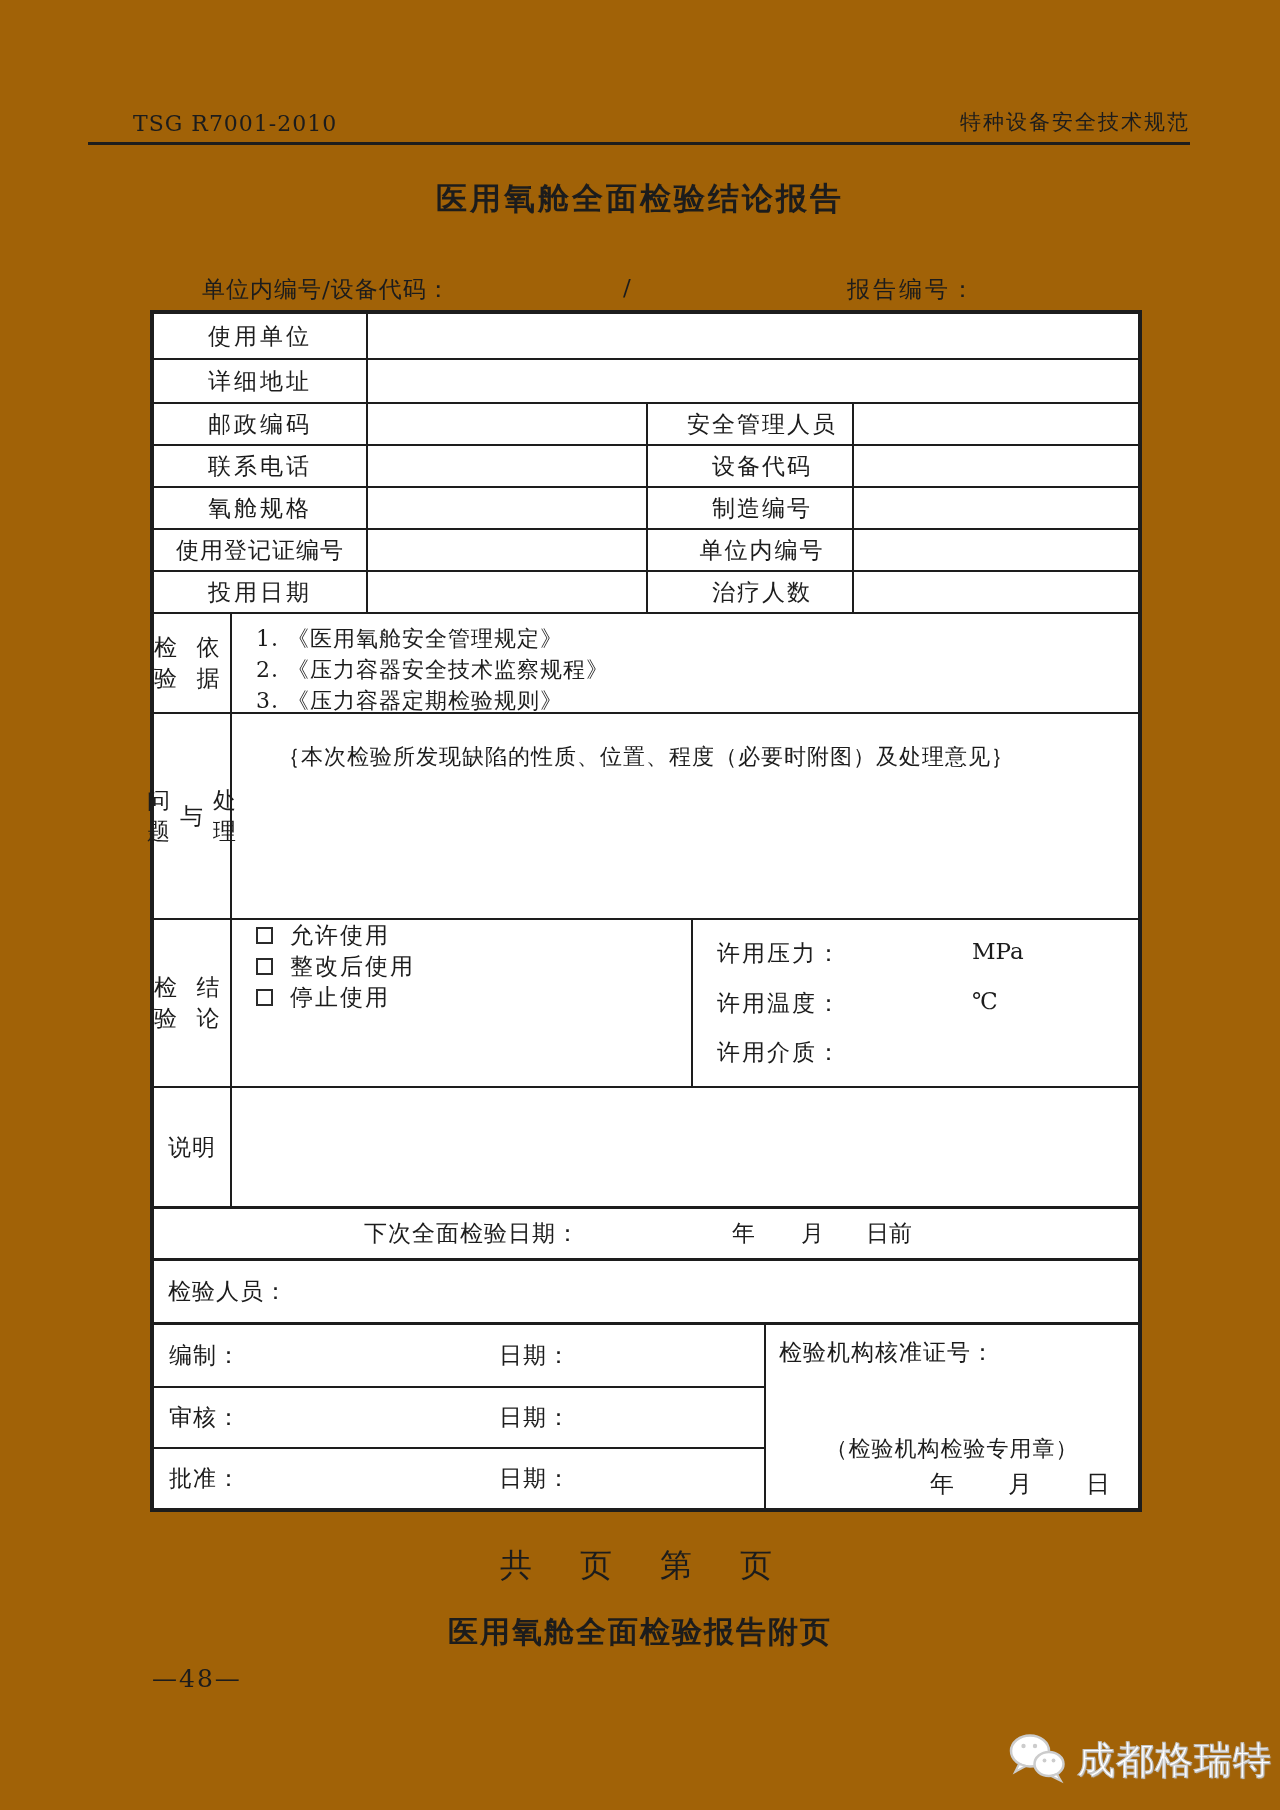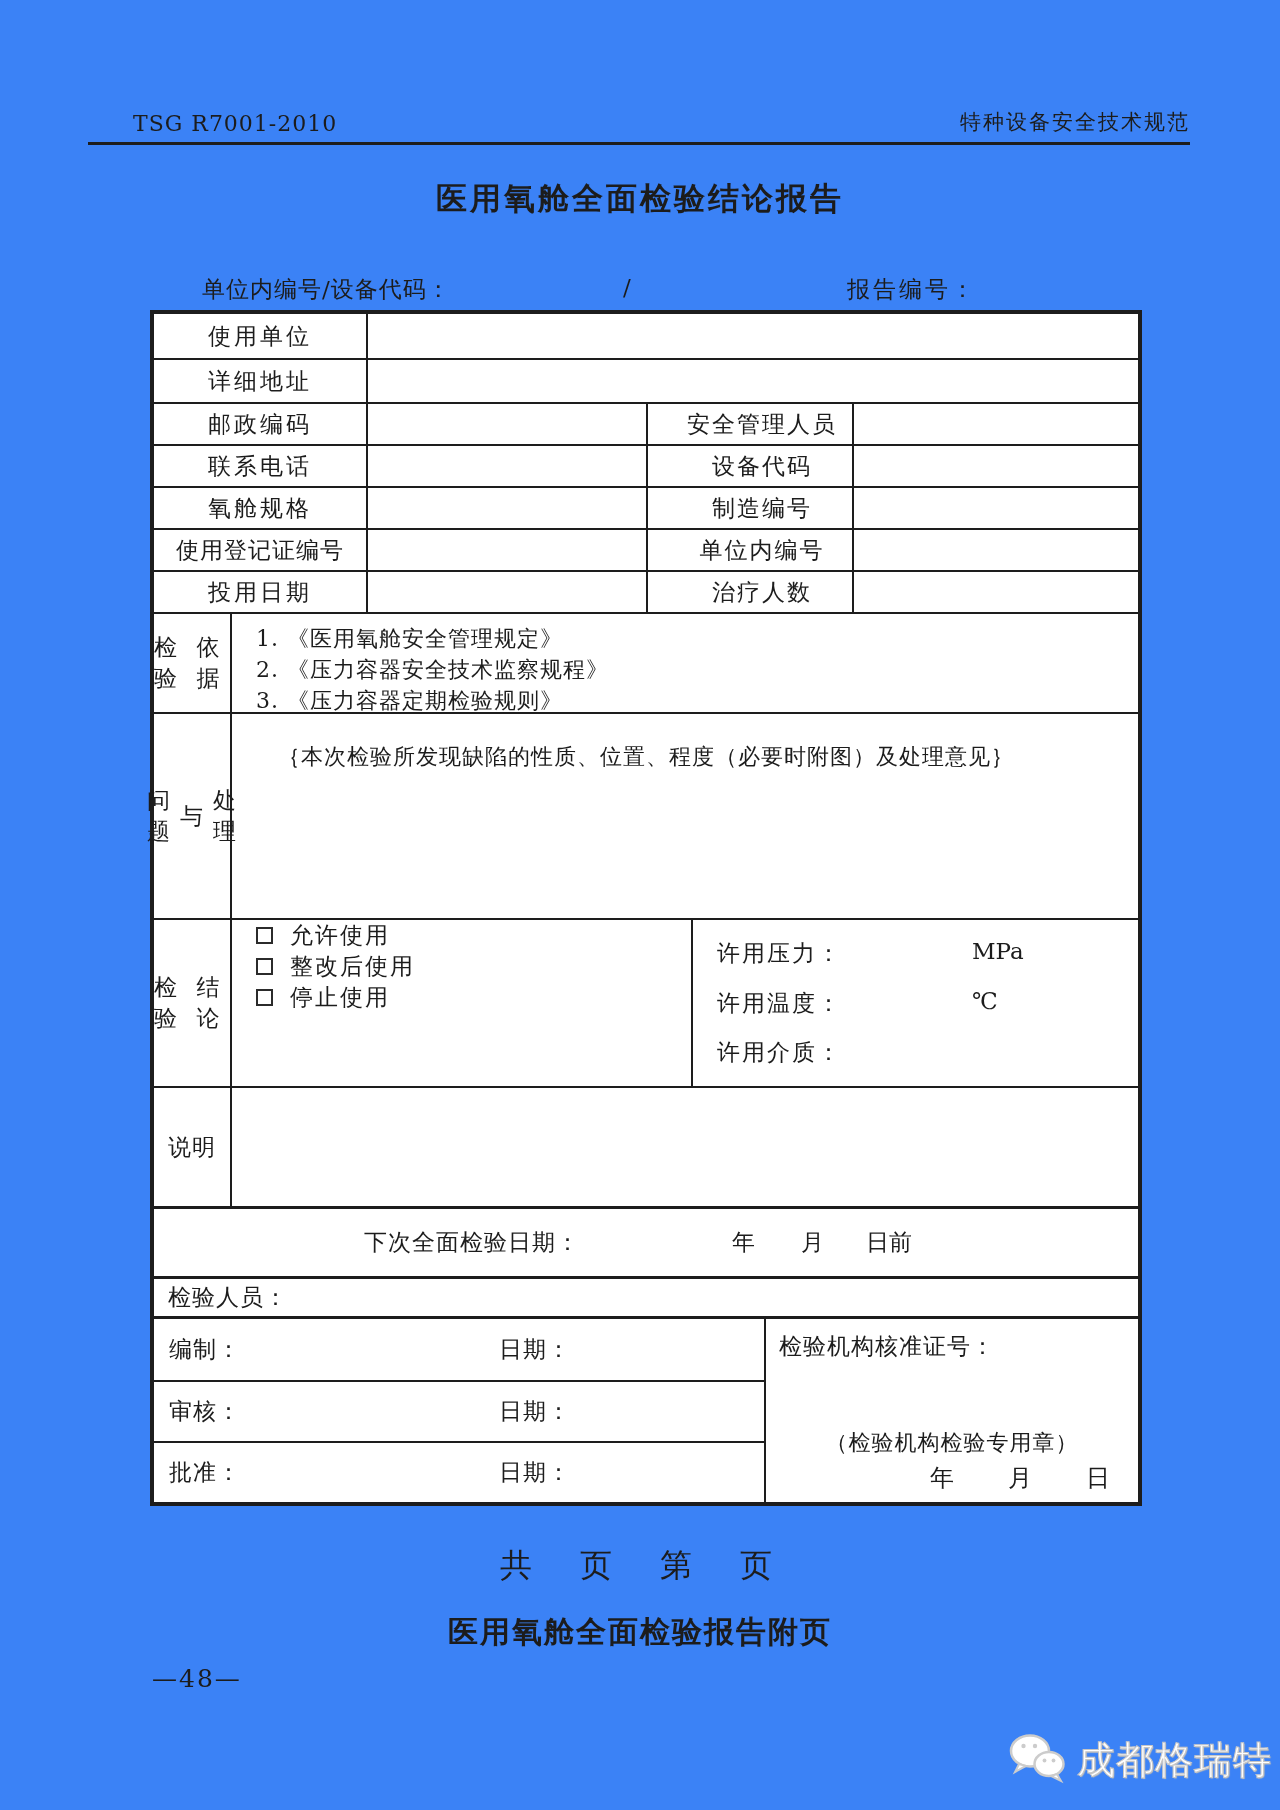--- a/index.html
+++ b/index.html
@@ -1,19 +1,19 @@
 <!DOCTYPE html>
 <html><head>
 <meta charset="utf-8">
 <style>
   * { margin:0; padding:0; box-sizing:border-box; }
   html,body { background:#888; }
   .page {
     position:relative; width:1280px; height:1810px; margin:0 auto;
-    background:#3b82f6; color:#1c1c1c;
+    background:#a16207; color:#1c1c1c;
     font-family:"DejaVu Serif","Liberation Serif",serif;
     overflow:hidden;
   }
   
   .header {
     position:absolute; left:88px; right:90px; top:108px;
     display:flex; justify-content:space-between; align-items:flex-end;
     border-bottom:3px solid #1d1d1d; padding-bottom:6px;
   }
   .header-left { font-size:22px; letter-spacing:1px; padding-left:45px; }
@@ -30,21 +30,21 @@
   .meta-slash { position:absolute; left:473px; }
   .meta-report { position:absolute; left:697px; letter-spacing:3px; }
   
   .tbl { position:absolute; top:310px; left:150px; width:992px; border:4px solid #1d1d1d; background:#fff; }
   .tr { display:flex; align-items:stretch; }
   .tr + .tr { border-top:2px solid #1d1d1d; }
   .tr.thick { border-top-width:3px; }
   .td { position:relative; }
   .tr > .td + .td { border-left:2px solid #1d1d1d;padding-left:24px; }
   .h44{height:44px} .h42{height:42px} .h100{height:100px} .h206{height:206px}
-  .h168{height:168px} .h120{height:120px} .h52{height:70px} .h46{height:40px} .h186{height:186px}
+  .h168{height:168px} .h120{height:120px} .h52{height:52px} .h46{height:64px} .h186{height:186px}
   .lblA { width:212px; display:flex; align-items:center; justify-content:center; font-size:23px; letter-spacing:3px; }
   .lblA.tight { letter-spacing:1px; }
   .lblC { width:206px; display:flex; align-items:center; justify-content:center; font-size:23px; letter-spacing:2px; }
   .val1 { flex:1; }
   .val2 { width:286px; }
   .valF { flex:1; }
   .nlbl { width:76px; display:flex; align-items:center; justify-content:center; gap:9px; font-size:23px; letter-spacing:1px; }
   .content { flex:1; }
   .basis-list { padding:9px 10px 0 14px; font-size:22px; line-height:31px; letter-spacing:1px; }
   .problems-hint { padding:28px 18px 0 22px; font-size:22px; letter-spacing:1px; }

